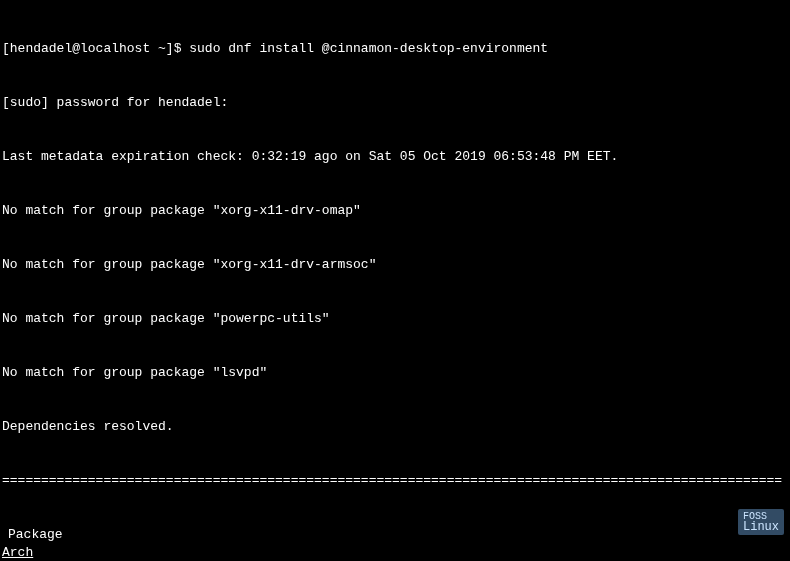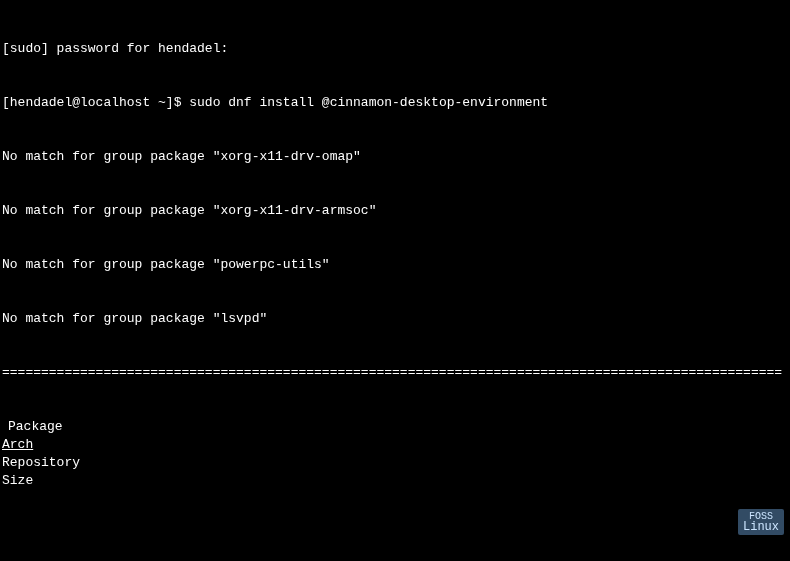--- a/index.html
+++ b/index.html
@@ -44,37 +44,39 @@
     .watermark {
       position: absolute;
       right: 6px;
       bottom: 26px;
       font-size: 10px;
       background: rgba(100, 150, 200, 0.5);
       color: #cce5ff;
       padding: 2px 5px;
       border-radius: 2px;
       line-height: 11px;
-      text-align: center;
+      text-align: left;
     }
     .watermark .sub {
       font-size: 12px;
       display: block;
     }
   </style>
 </head>
 <body>
 
 <div class="term">
+  <div class="prompt-line"><span>[hendadel@localhost ~]$ </span><span>sudo dnf install @cinnamon-desktop-environment</span></div>
   <div class="prompt-line">[sudo] password for hendadel:</div>
-  <div class="prompt-line"><span>[hendadel@localhost ~]$ </span><span>sudo dnf install @cinnamon-desktop-environment</span></div>
+  <div class="prompt-line">Last metadata expiration check: 0:32:19 ago on Sat 05 Oct 2019 06:53:48 PM EET.</div>
   <div class="prompt-line">No match for group package "xorg-x11-drv-omap"</div>
   <div class="prompt-line">No match for group package "xorg-x11-drv-armsoc"</div>
   <div class="prompt-line">No match for group package "powerpc-utils"</div>
   <div class="prompt-line">No match for group package "lsvpd"</div>
+  <div class="prompt-line">Dependencies resolved.</div>
   <div class="divider">====================================================================================================</div>
   <div class="header-row">
     <span class="hcol-pkg">Package</span>
     <span class="hcol-arch">Arch</span>
     <span class="hcol-repo">Repository</span>
     <span class="hcol-size">Size</span>
   </div>
   
   
   

